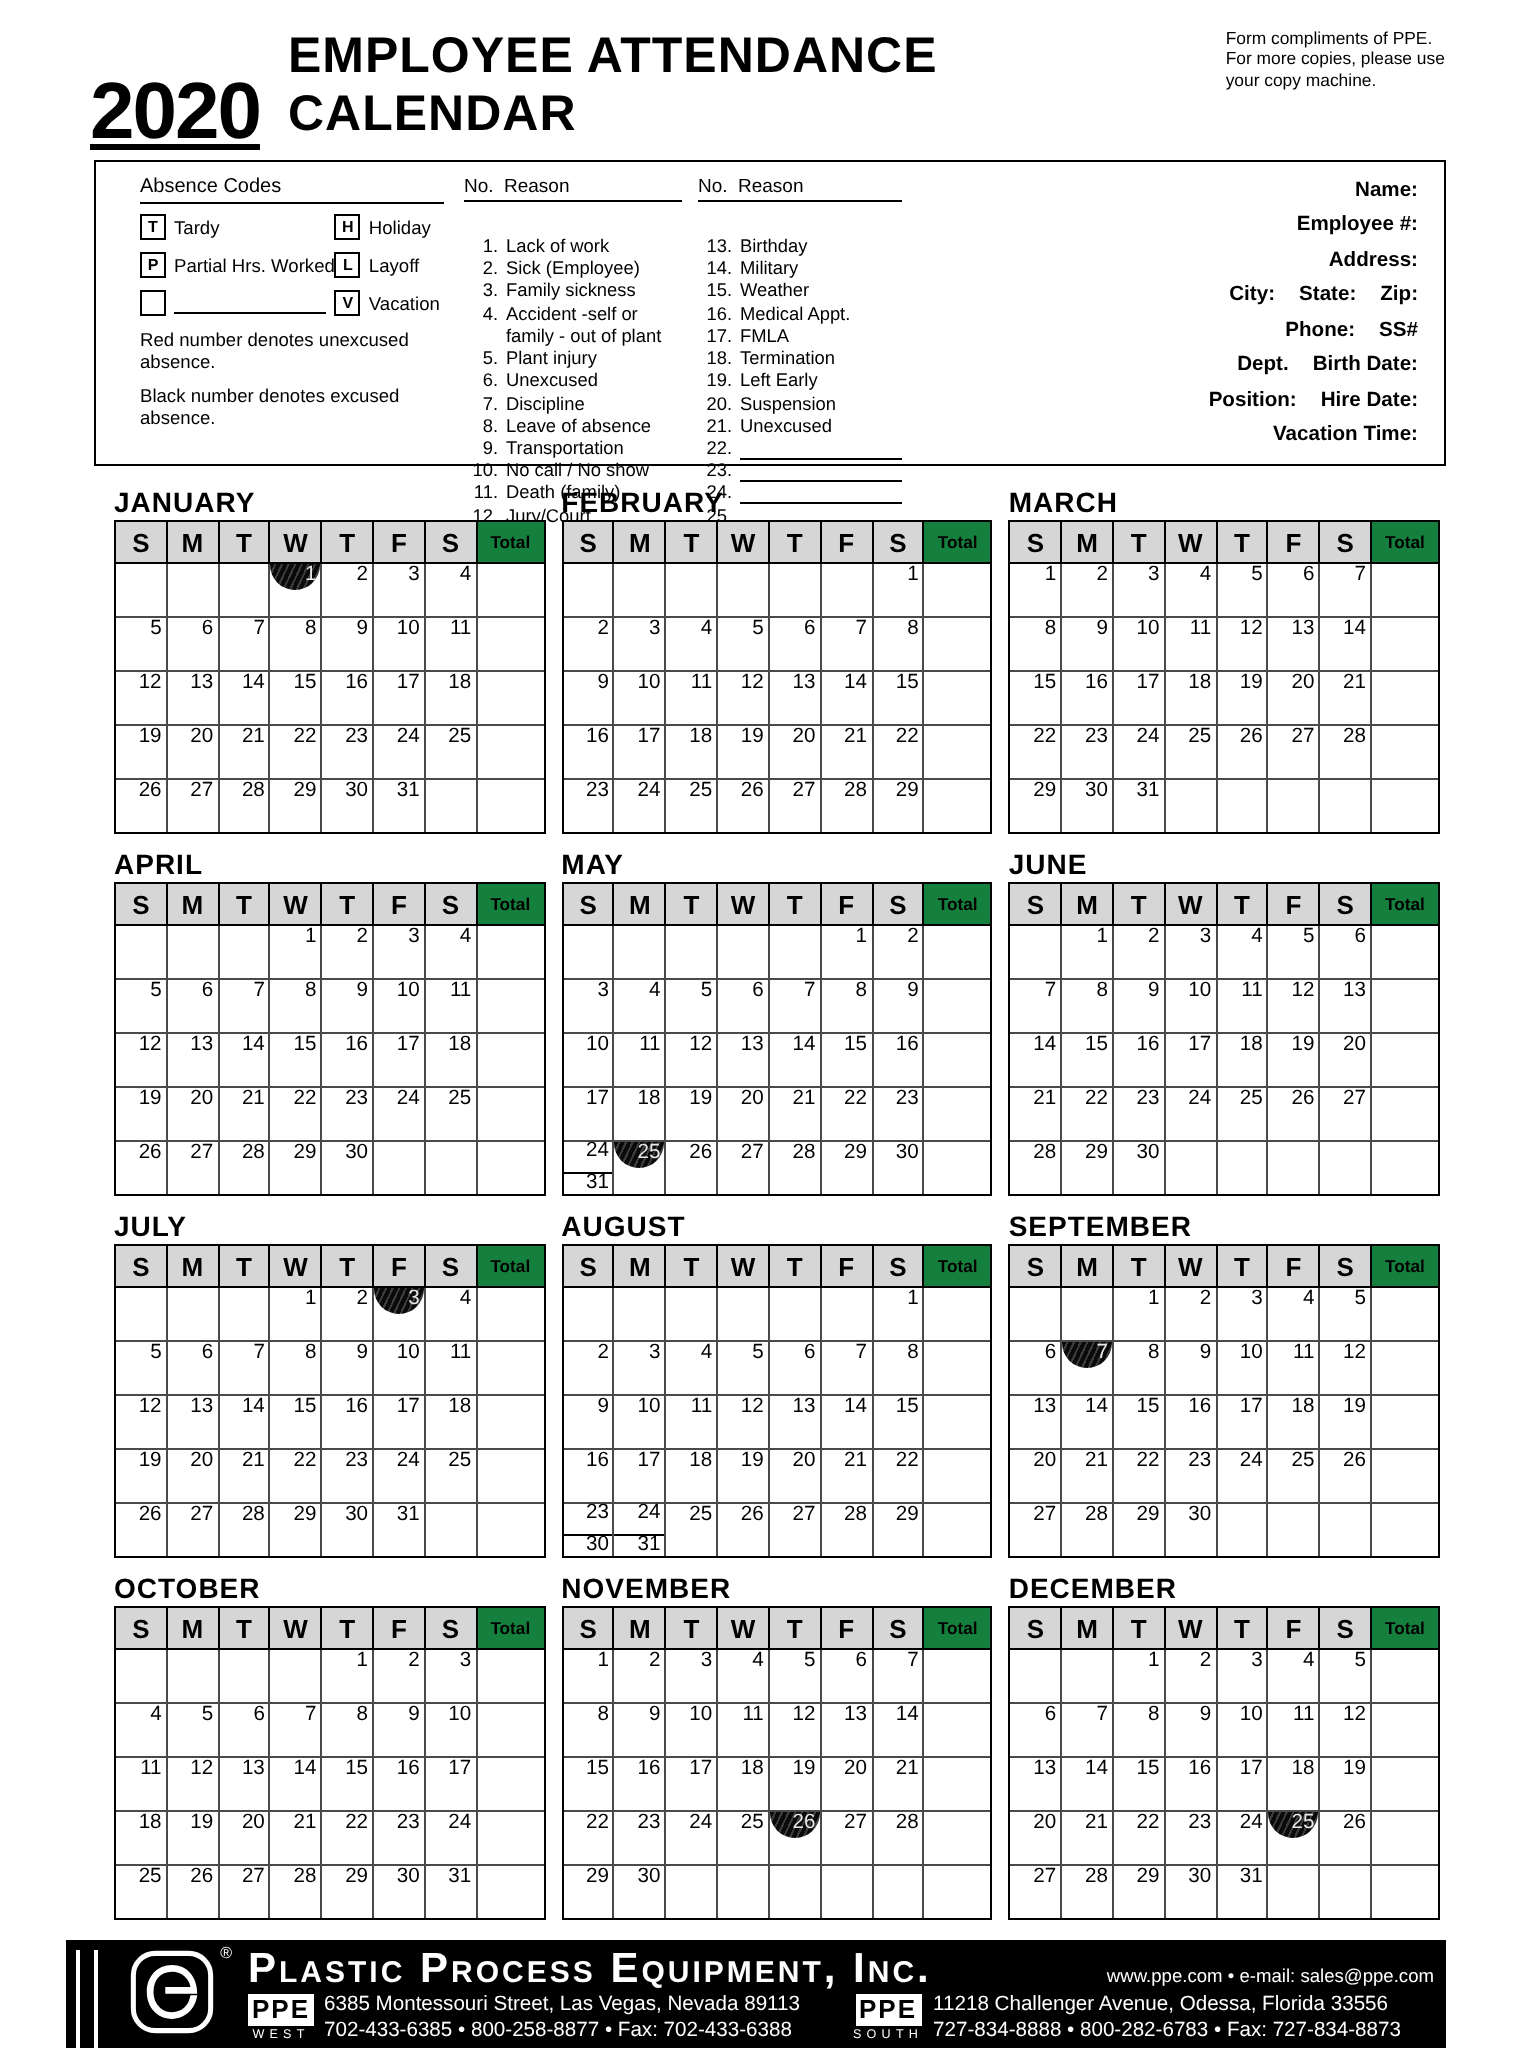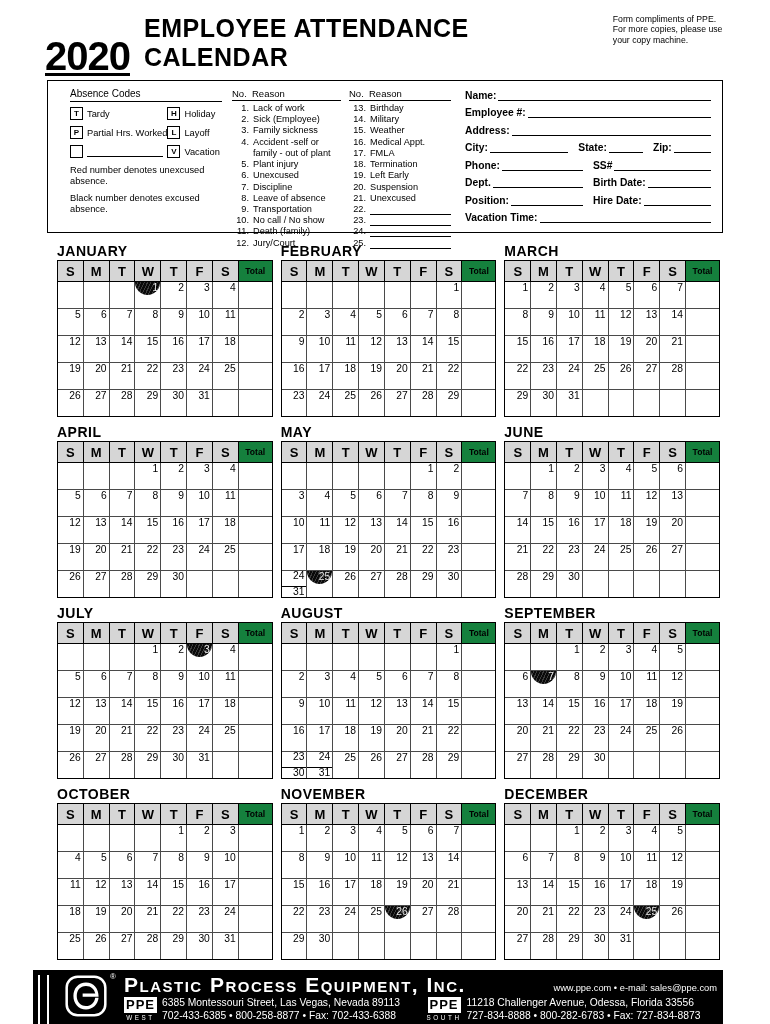--- a/index.html
+++ b/index.html
@@ -17,27 +17,27 @@
   .codes-col{width:152px;margin-right:10px;font-size:9.3px;}
   .codes-title{font-size:10px;border-bottom:1.2px solid #000;padding-bottom:2px;margin-bottom:5px;}
   .codes-grid{display:grid;grid-template-columns:1.45fr 1fr;row-gap:6px;}
   .code-item{display:flex;align-items:center;}
   .code-box{display:inline-flex;align-items:center;justify-content:center;width:11px;height:11px;border:1px solid #000;font-size:8px;font-weight:bold;margin-right:4px;flex:none;}
   .code-label{white-space:nowrap;}
   .blank-line{display:inline-block;flex:1;border-bottom:1px solid #000;height:9px;margin-right:4px;}
   .codes-notes p{margin:7px 0 0 0;font-size:9.3px;line-height:1.15;}
   .reasons-col{width:109px;margin-right:8px;font-size:9.2px;}
   .reasons-col.second{width:102px;}
-  .reasons-head{display:flex;border-bottom:1.1px solid #000;padding-bottom:1px;margin-bottom:2px;font-size:9.5px;}
+  .reasons-head{display:flex;border-bottom:1.1px solid #000;padding-bottom:1px;margin-bottom:17px;font-size:9.5px;}
   .reasons-head .rh-no{width:20px;}
   .reason{display:flex;line-height:1.22;}
   .rno{width:17px;text-align:right;margin-right:4px;flex:none;}
   .rlabel{flex:1;}
   .rblank{flex:1;border-bottom:1px solid #000;height:9px;margin-top:1px;}
-  .fields-col{flex:1;display:flex;flex-direction:column;justify-content:space-between;padding:1px 2px 3px 6px;}
+  .fields-col{flex:1;display:flex;flex-direction:column;justify-content:space-between;padding:1px 2px 3px 6px;align-items:flex-end;}
   .frow{display:flex;align-items:flex-end;gap:10px;}
   .field{display:flex;align-items:flex-end;flex:1;}
   .flabel{font-weight:bold;font-size:10.3px;white-space:nowrap;padding-right:2px;}
   .fline{flex:1;border-bottom:1.1px solid #000;height:11px;}
 
   
   .calendars{display:grid;grid-template-columns:repeat(3,1fr);column-gap:8px;row-gap:5px;margin:8px 50px 0 57px;}
   .cal-title{font-size:14px;font-weight:bold;letter-spacing:0.5px;margin:2px 0 1px 0;}
   .cal-grid{display:grid;grid-template-columns:repeat(7,1fr) 33px;border:1.7px solid #000;background:#fff;}
   .dh{height:20px;background:#d6d6d6;border-right:1px solid #000;border-bottom:1.6px solid #000;display:flex;align-items:center;justify-content:center;font-weight:bold;font-size:13px;}

